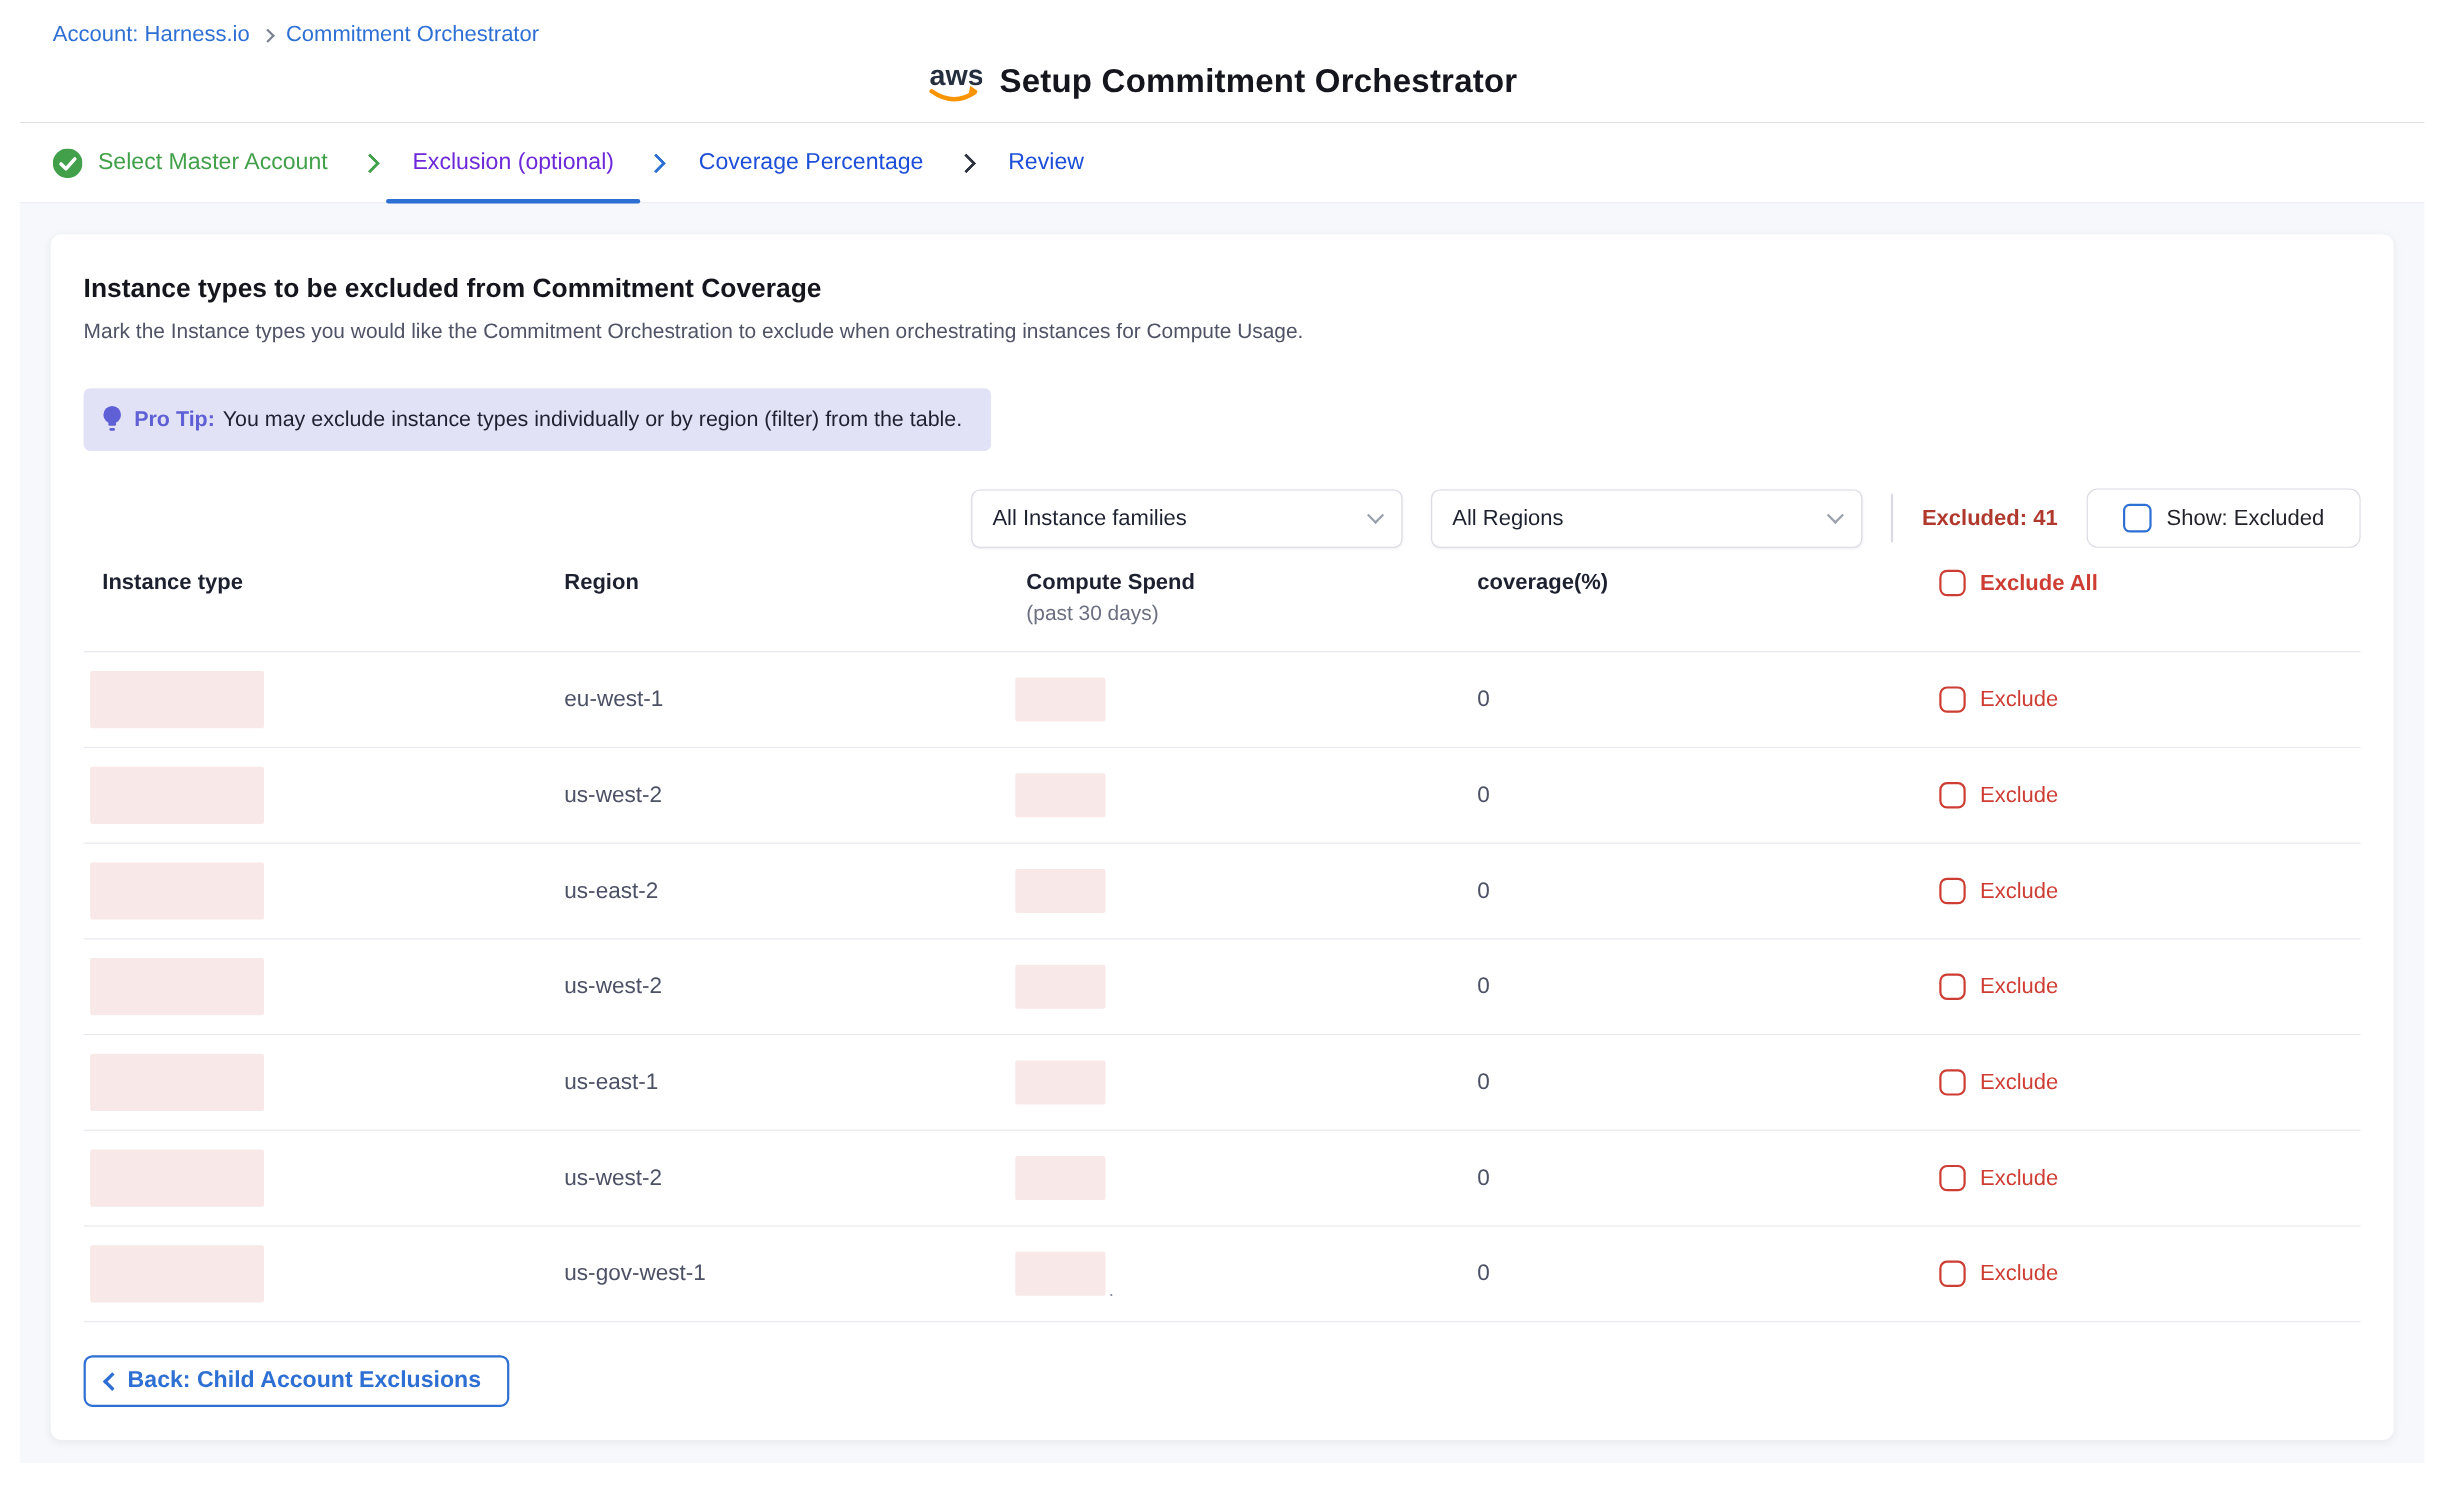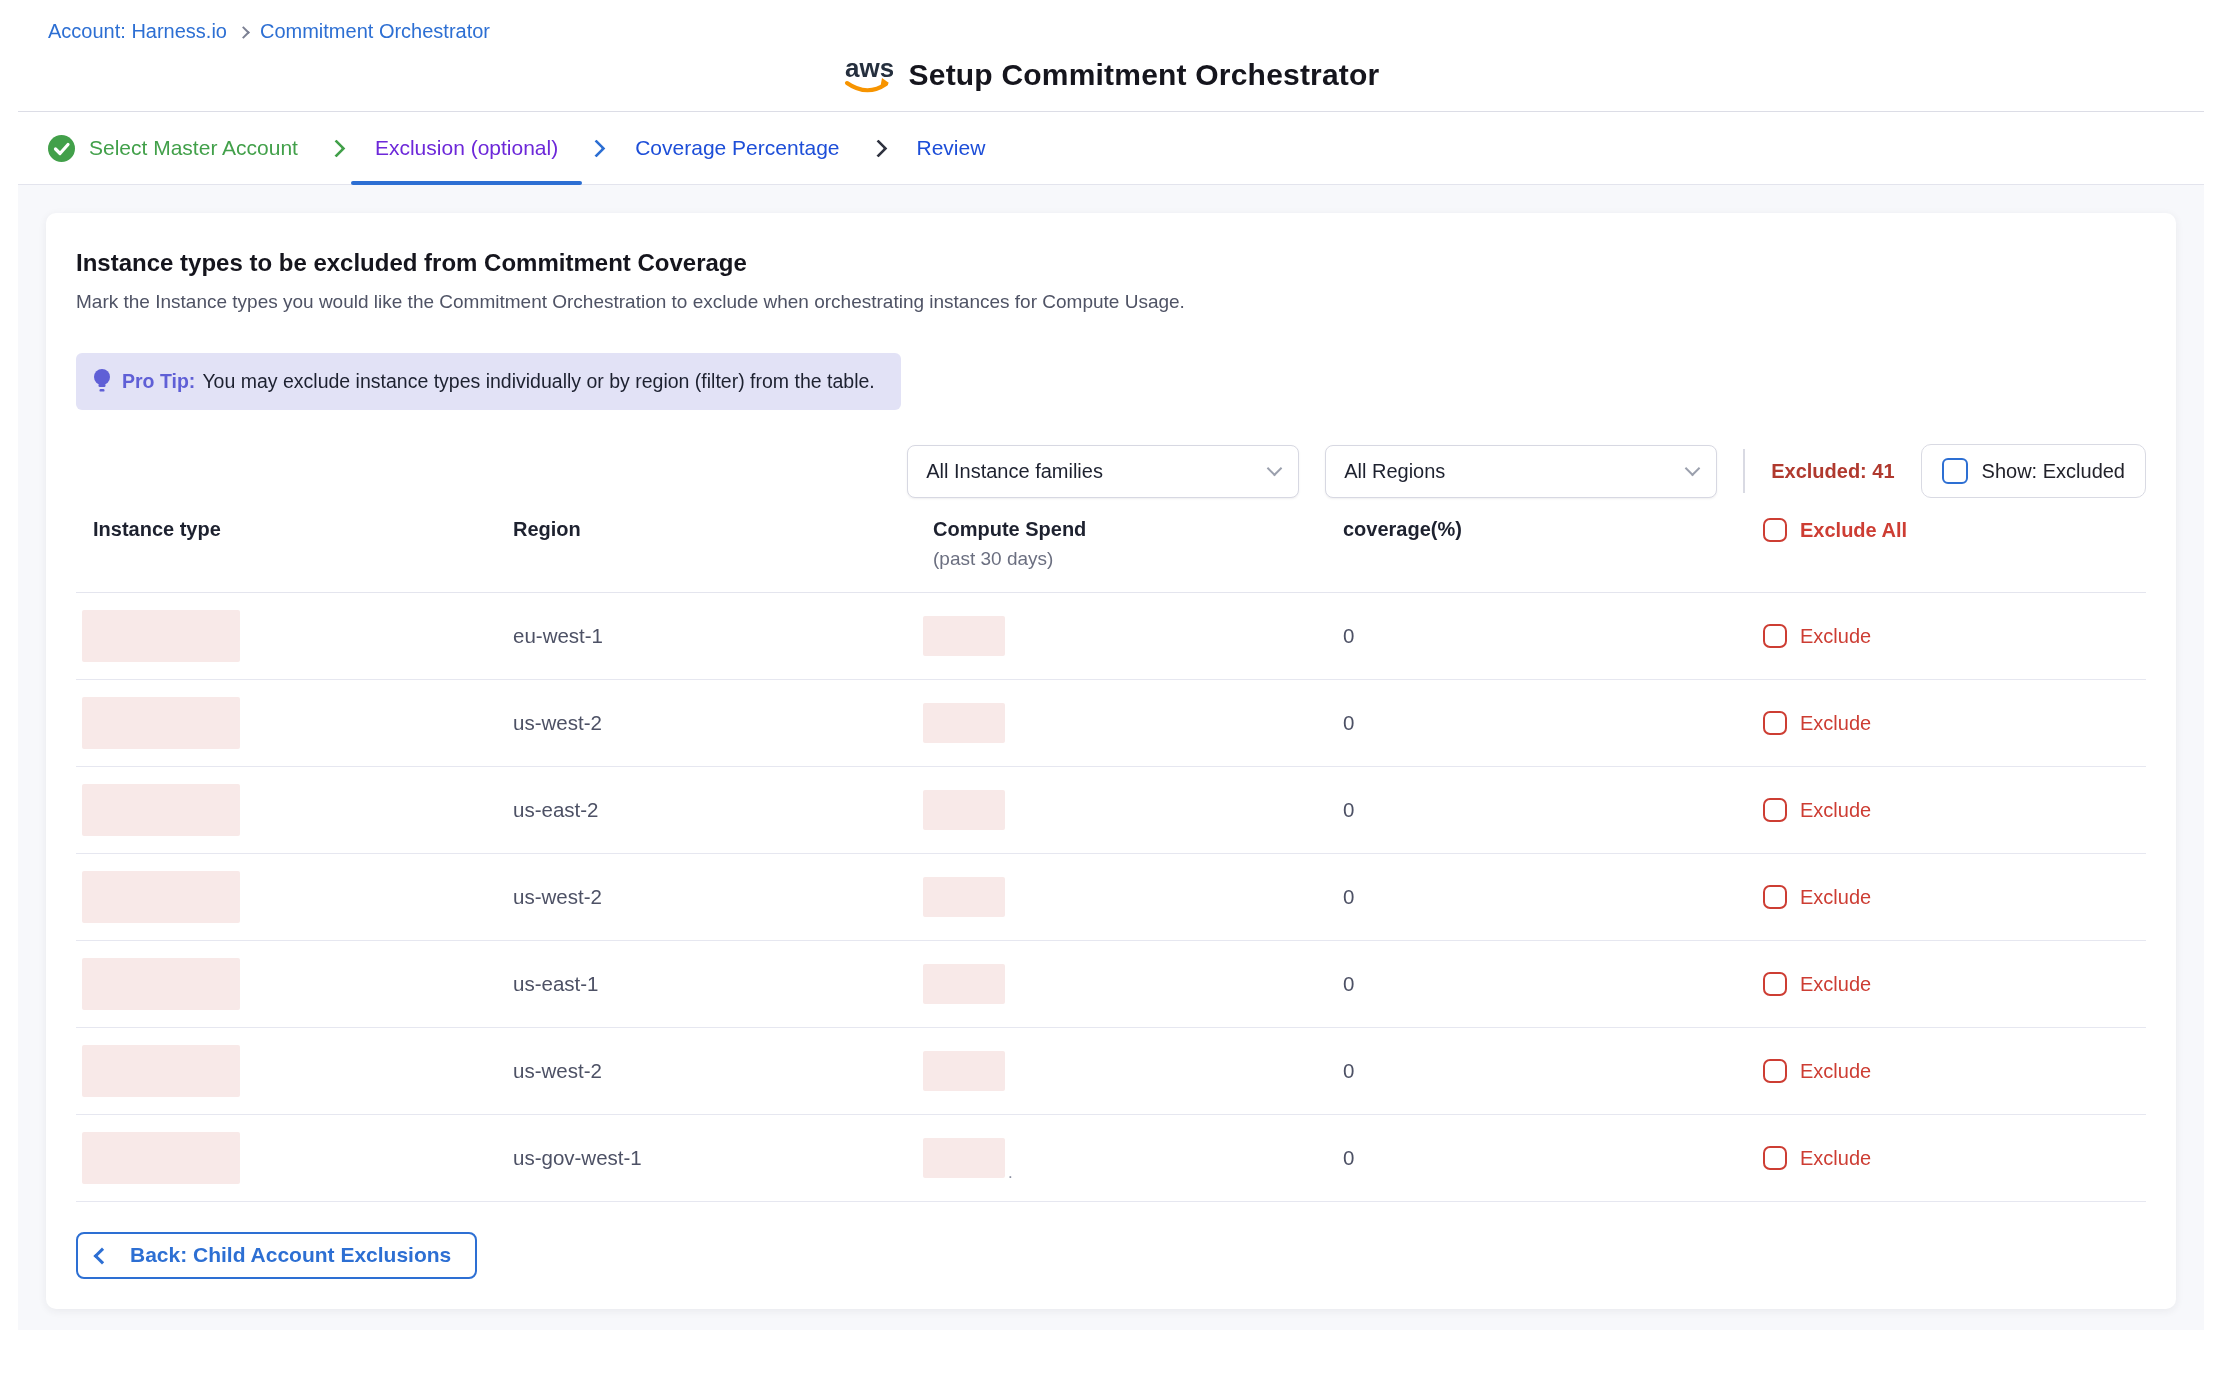--- a/index.html
+++ b/index.html
@@ -44,21 +44,21 @@
 
   .filter-row { display: flex; justify-content: flex-end; align-items: center; gap: 26px; margin-top: 34px; }
   .select { width: 392px; height: 53px; background: #fff; border: 1px solid #d7d8e2; border-radius: 8px;
     box-shadow: 0 1px 2px rgba(96,97,112,.10); display: flex; align-items: center;
     justify-content: space-between; padding: 0 18px; font-size: 20px; color: #1d212f; cursor: pointer; }
   .select .caret { width: 11px; height: 11px; border-top: 2.5px solid #9ba0ad; border-right: 2.5px solid #9ba0ad;
     transform: rotate(135deg); margin-top: -6px; }
   .vdivider { width: 2px; height: 44px; background: #d9dae3; }
   .excluded-count { font-size: 20px; font-weight: bold; color: #b0392e; }
   .show-box { display: flex; align-items: center; gap: 14px; border: 1px solid #d9dae3; background: #fff;
-    border-radius: 10px; height: 54px; padding: 0 20px; font-size: 20px; color: #22222a; cursor: pointer; }
+    border-radius: 10px; height: 54px; padding: 0 32px; font-size: 20px; color: #22222a; cursor: pointer; }
   .cb { flex: none; border-radius: 6px; background: #fff; cursor: pointer; }
   .cb-blue { width: 26px; height: 26px; border: 2.5px solid #2d6fd3; }
   .cb-red  { width: 24px; height: 24px; border: 2.5px solid #cd3d33; border-radius: 7px; }
 
   
   .table { margin-top: 20px; }
   .thead, .trow { display: grid; grid-template-columns: 420px 420px 410px 420px 1fr; align-items: center; }
   .thead { border-bottom: 1px solid #e4e5ee; padding-bottom: 22px; align-items: start; }
   .th { font-size: 20px; font-weight: bold; color: #1d212f; padding-left: 17px; }
   .th-sub { font-size: 19px; font-weight: normal; color: #6b6f80; margin-top: 7px; }
@@ -66,21 +66,21 @@
   .redact { background: #f8e9e8; border-radius: 2px; }
   .redact-instance { width: 158px; height: 52px; margin-left: 6px; }
   .redact-spend { width: 82px; height: 40px; margin-left: 7px; }
   .cell-region, .cell-coverage { font-size: 20.5px; color: #4d5165; padding-left: 17px; }
   .cell-spend { display: flex; align-items: flex-end; gap: 3px; }
   .spend-dot { font-size: 17px; color: #8a8ea0; line-height: 10px; }
   .exclude-ctl { display: flex; align-items: center; gap: 13px; padding-left: 17px; cursor: pointer; }
   .exclude-label { font-size: 20px; color: #cd3d33; }
   .exclude-all-label { font-size: 20px; color: #cd3d33; }
 
-  .back-btn { display: inline-flex; align-items: center; gap: 22px; margin-top: 30px;
+  .back-btn { display: inline-flex; align-items: center; gap: 8px; margin-top: 30px;
     border: 2px solid #2d6fd3; border-radius: 8px; background: #fff; color: #2d6fd3;
     font-family: "Liberation Sans", sans-serif; font-size: 21px; font-weight: bold;
     padding: 9px 24px 10px 18px; cursor: pointer; }
   .back-chev { width: 12px; height: 12px; border-left: 3px solid #2d6fd3; border-bottom: 3px solid #2d6fd3;
     transform: rotate(45deg); margin-top: 1px; }
 
   .check-icon { width: 27px; height: 27px; flex: none; }
   .bulb-icon { width: 20px; height: 27px; flex: none; }
   .aws-logo { width: 50px; height: 44px; flex: none; }
 </style>

